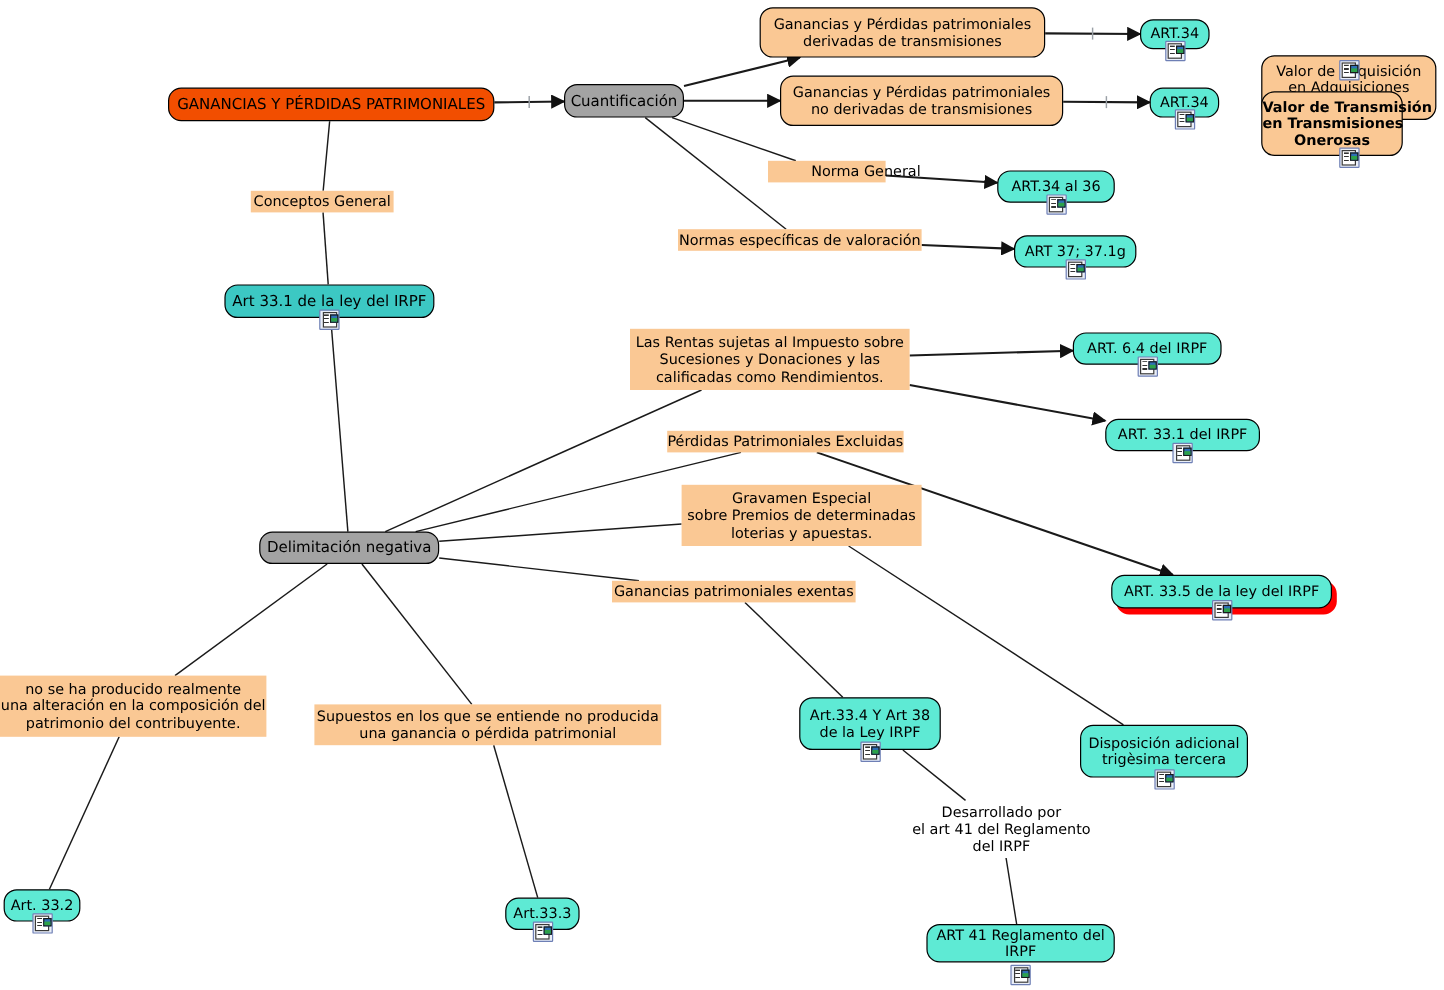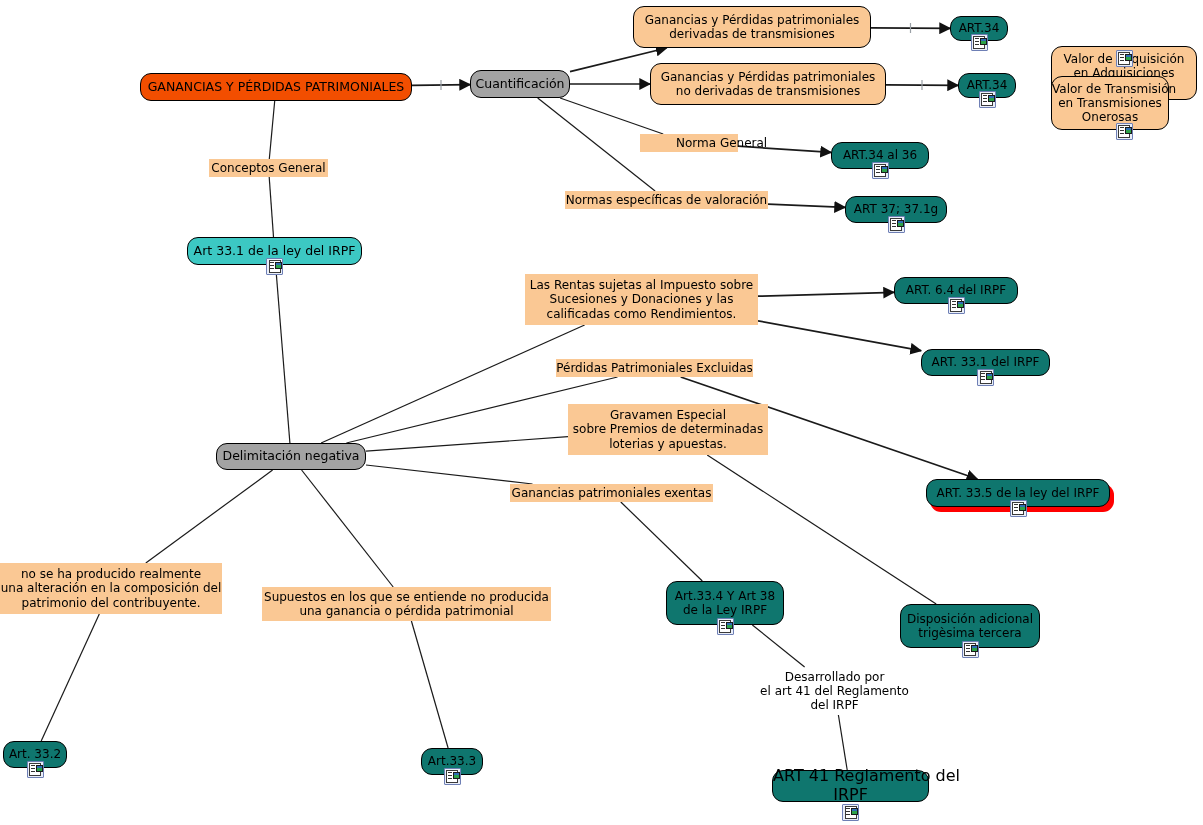--- a/index.html
+++ b/index.html
@@ -55,21 +55,21 @@
   
   .shape-none {
     background: transparent;
     border: none;
   }
 
   
   .fill-root  { background: #F24E00; }
   .fill-orange{ background: #a3a3a3; }
   .fill-peach { background: #FAC894; }
-  .fill-cyan  { background: #0f766e; }
+  .fill-cyan  { background: #5eead4; }
   .fill-teal  { background: #3CC8C3; }
 
   
   .selected {
     box-shadow: 4px 5px 0 0 #FF0000;
     text-align: center;
   }
 
   
   .note-icon {
@@ -261,21 +261,21 @@
 de la Ley IRPF</span></div>
       <div class="note-icon" style="left: 716.5px; top: 618px;">
         <span class="frame"></span>
         <span class="page"></span>
         <span class="lines"></span>
         <span class="thumb"></span>
       </div>
       <div class="node shape-none fill-none" style="left: 742px; top: 667px; width: 185px; height: 48px; font-size: 12px;"><span class="txt">Desarrollado por
 el art 41 del Reglamento
 del IRPF</span></div>
-      <div class="node shape-rounded fill-cyan" style="left: 772px; top: 770px; width: 157px; height: 32px; font-size: 16px;"><span class="txt">ART 41 Reglamento del
+      <div class="node shape-rounded fill-cyan" style="left: 772px; top: 770px; width: 157px; height: 32px; font-size: 12px;"><span class="txt">ART 41 Reglamento del
 IRPF</span></div>
       <div class="note-icon" style="left: 842px; top: 804px;">
         <span class="frame"></span>
         <span class="page"></span>
         <span class="lines"></span>
         <span class="thumb"></span>
       </div>
       <div class="node shape-rounded fill-cyan" style="left: 900px; top: 604px; width: 140px; height: 44px; font-size: 12px;"><span class="txt">Disposición adicional
 trigèsima tercera</span></div>
       <div class="note-icon" style="left: 961.5px; top: 641px;">
@@ -286,21 +286,21 @@
       </div>
       <div class="node shape-rounded fill-peach" style="left: 1051px; top: 3px; width: 146px; height: 54px; font-size: 12px; margin-top: 43px;"><span class="txt">Valor de adquisición
 en Adquisiciones
 Onerosas</span></div>
       <div class="note-icon" style="left: 1115.5px; top: 50px;">
         <span class="frame"></span>
         <span class="page"></span>
         <span class="lines"></span>
         <span class="thumb"></span>
       </div>
-      <div class="node shape-rounded fill-peach" style="left: 1051px; top: 76px; width: 118px; height: 54px; font-size: 12px;"><span class="txt">Valor de Transmisión
+      <div class="node shape-rounded fill-peach" style="left: 1051px; top: 76px; width: 118px; height: 54px; font-size: 12px; font-weight: bold;"><span class="txt">Valor de Transmisión
 en Transmisiones
 Onerosas</span></div>
       <div class="note-icon" style="left: 1115.5px; top: 123px;">
         <span class="frame"></span>
         <span class="page"></span>
         <span class="lines"></span>
         <span class="thumb"></span>
       </div>
     </div>
 </div>

